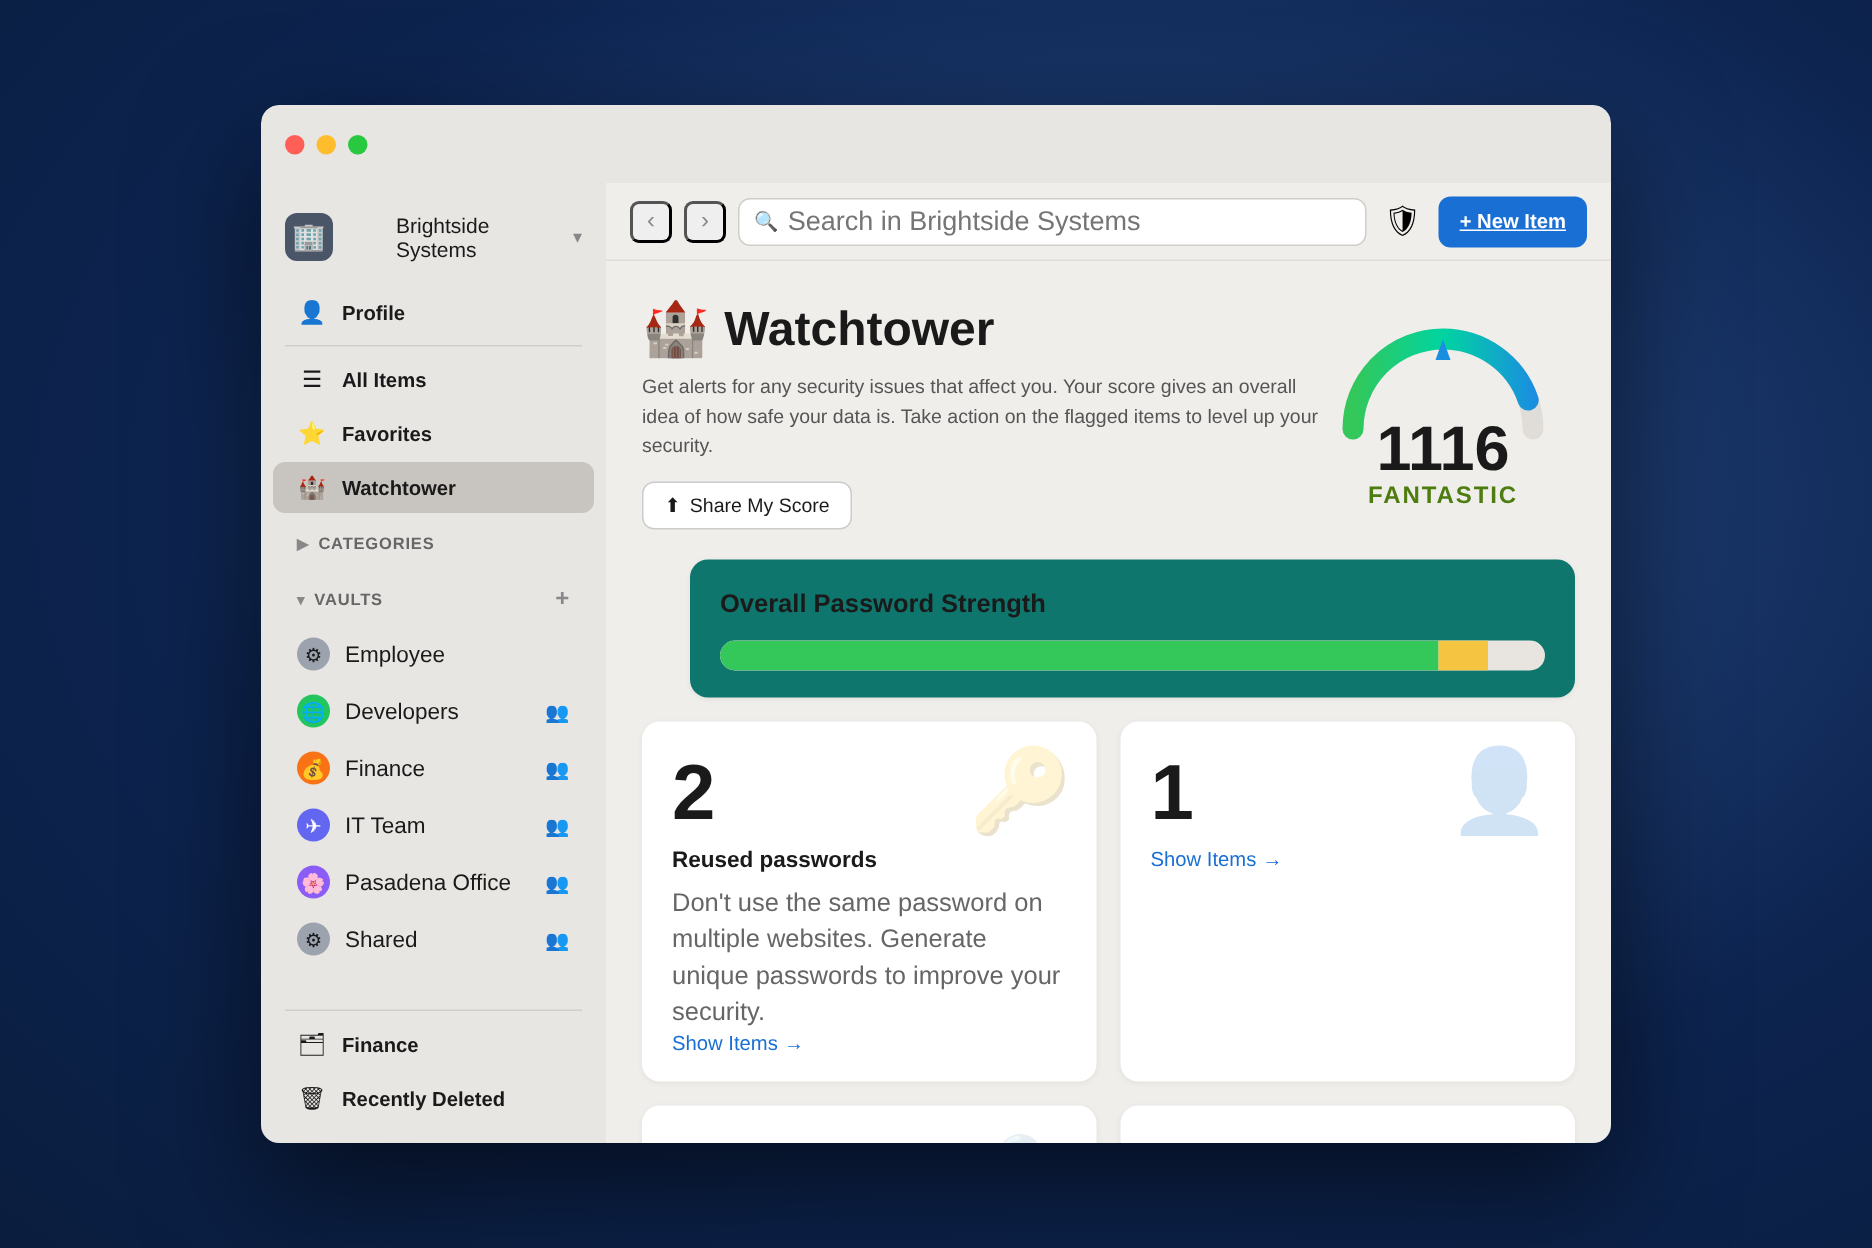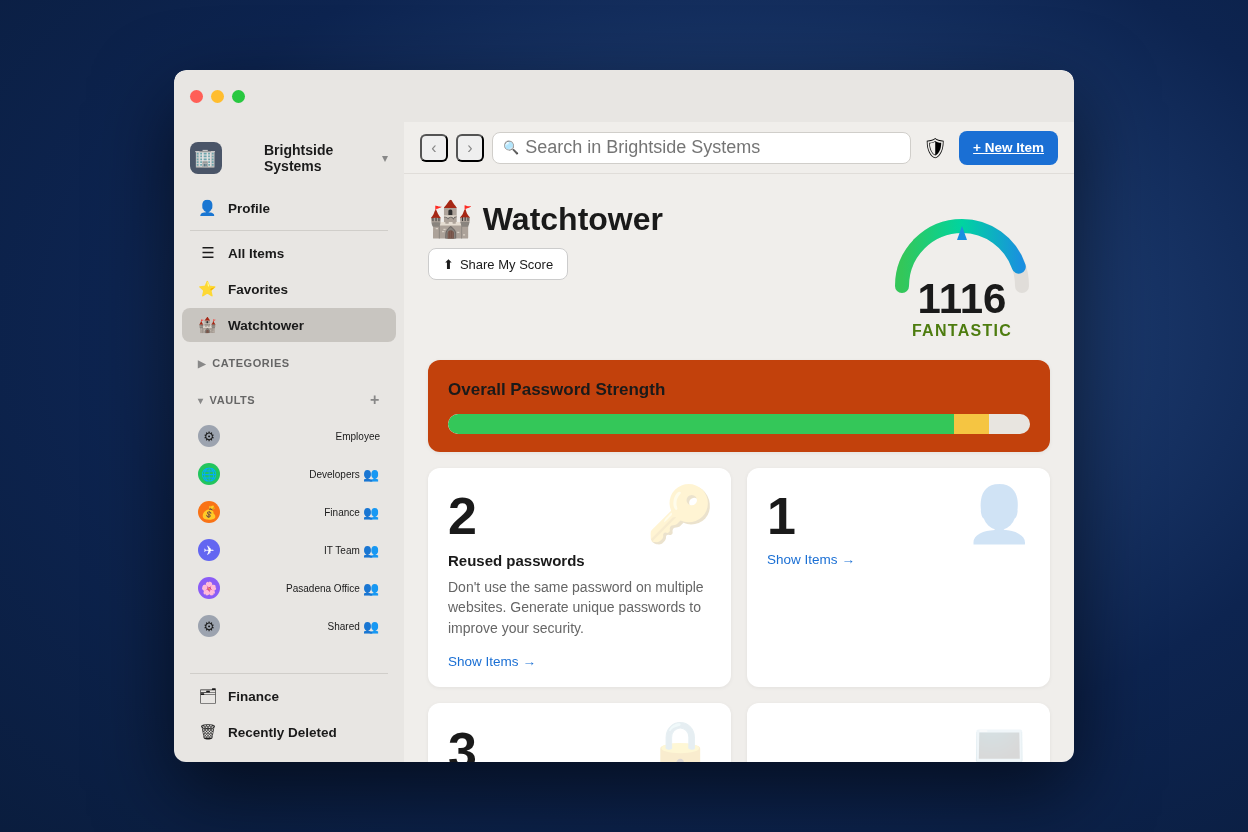--- a/index.html
+++ b/index.html
@@ -77,21 +77,21 @@
       border-radius: 8px;
       display: flex;
       align-items: center;
       justify-content: center;
       font-size: 18px;
       margin-right: 10px;
       flex-shrink: 0;
     }
     .vault-name {
       font-size: 14px;
-      font-weight: 700;
+      font-weight: 400;
       color: #1a1a1a;
       flex: 1;
       padding-left: 32px;
     }
     .vault-chevron {
       color: #888;
       font-size: 12px;
     }
 
     .sidebar-divider {
@@ -181,21 +181,21 @@
       width: 22px;
       height: 22px;
       border-radius: 50%;
       margin-right: 10px;
       display: flex;
       align-items: center;
       justify-content: center;
       font-size: 13px;
       flex-shrink: 0;
     }
-    .vault-item-name { flex: 1; font-size: 10px; text-align: right; }
+    .vault-item-name { flex: 1; font-size: 15px; }
     .vault-item-people { color: #aaa; font-size: 13px; margin-left: 4px; }
 
     
     .content {
       flex: 1;
       background: #f0eeeb;
       display: flex;
       flex-direction: column;
       overflow: hidden;
     }
@@ -345,25 +345,26 @@
       font-size: 16px;
       font-weight: 600;
       color: #4d7c0f;
       letter-spacing: 0.08em;
       text-align: center;
       margin-top: 2px;
     }
 
     
     .password-strength-card {
-      background: #c2410c;
+      background: #0f766e;
       border-radius: 12px;
       padding: 20px 20px 18px;
       margin-bottom: 16px;
       box-shadow: 0 1px 4px rgba(0,0,0,0.06);
+      margin-left: 32px;
     }
     .ps-title {
       font-size: 17px;
       font-weight: 700;
       color: #1a1a1a;
       margin-bottom: 14px;
     }
     .ps-bar-container {
       height: 20px;
       background: #e8e5e0;
@@ -413,24 +414,23 @@
       line-height: 1;
       margin-bottom: 10px;
     }
     .card-title {
       font-size: 15px;
       font-weight: 700;
       color: #1a1a1a;
       margin-bottom: 8px;
     }
     .card-desc {
-      font-size: 14px;
+      font-size: 17px;
       color: #666;
       line-height: 1.45;
-      margin-bottom: 16px;
     }
     .card-show-link {
       font-size: 13.5px;
       color: #1a6fd4;
       cursor: pointer;
       display: flex;
       align-items: center;
       gap: 4px;
       font-weight: 500;
     }
@@ -550,20 +550,21 @@
       </div>
 
       <div class="content-body">
 
         <div class="wt-header">
           <div class="wt-title-area">
             <div class="wt-title">
               <span class="wt-tower-icon">🏰</span>
               <span class="wt-title-text">Watchtower</span>
             </div>
+            <p class="wt-description">Get alerts for any security issues that affect you. Your score gives an overall idea of how safe your data is. Take action on the flagged items to level up your security.</p>
             <button class="share-score-btn">
               <span>⬆</span>
               <span>Share My Score</span>
             </button>
           </div>
 
           <div class="score-gauge">
             <svg class="gauge-svg" viewBox="0 0 160 100">
 
               <path d="M 20 88 A 60 60 0 0 1 140 88" fill="none" stroke="#e0ddd9" stroke-width="14" stroke-linecap="round"></path>

